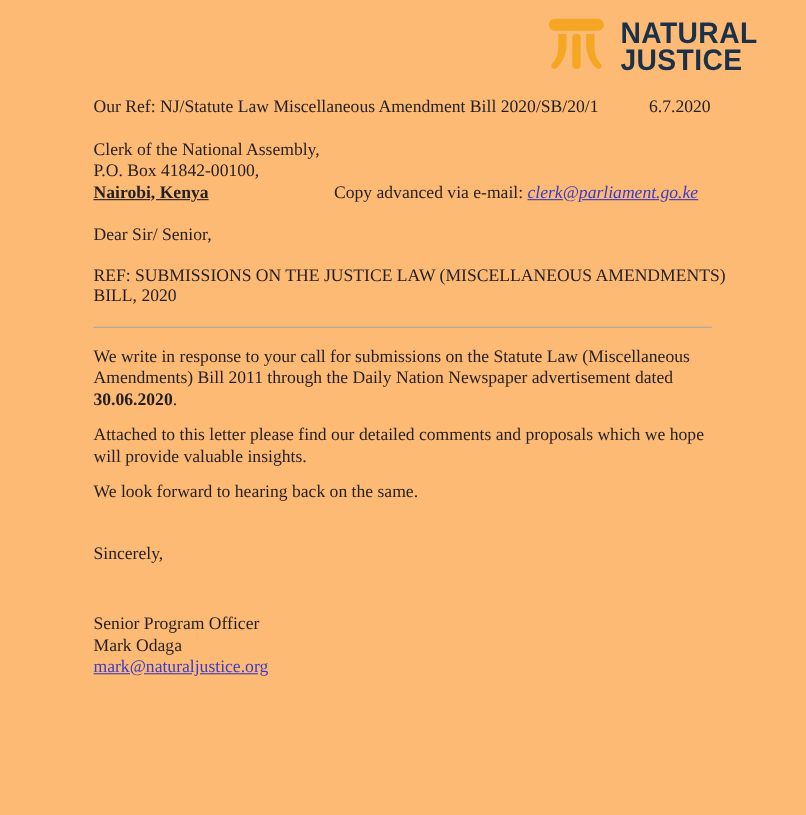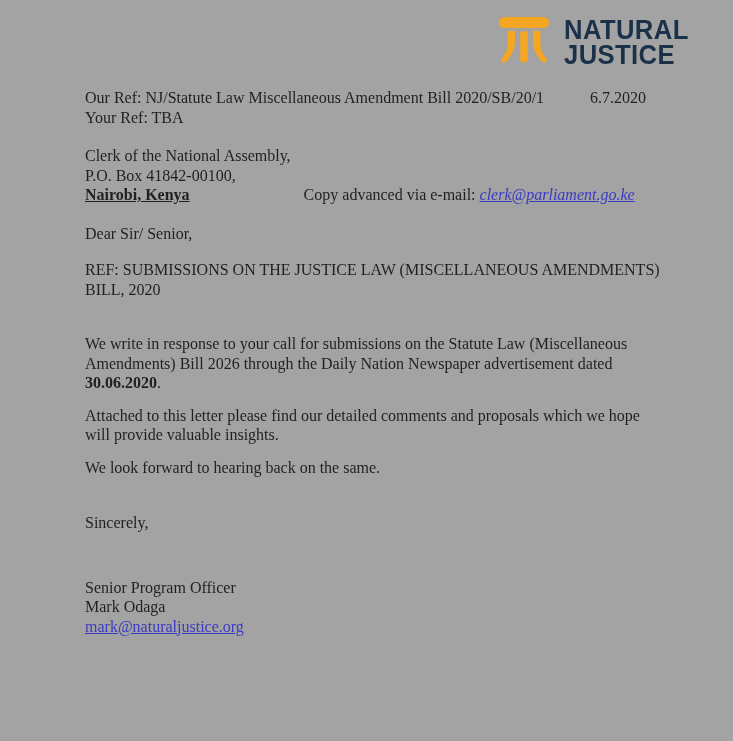--- a/index.html
+++ b/index.html
@@ -14,21 +14,21 @@
     font-family: "Liberation Serif", "DejaVu Serif", serif;
     color: #231f20;
     position: relative;
     overflow: hidden;
   }
 
   .page {
     position: relative;
     width: 733px;
     height: 741px;
-    background: #a3a3a3;
+    background: #fdba74;
   }
 
   
   .letterhead {
     position: absolute;
     top: 14px;
     right: 38px;
     display: flex;
     align-items: center;
     gap: 11px;
@@ -137,21 +137,20 @@
       <span class="wm-line">NATURAL</span>
       <span class="wm-line">JUSTICE</span>
     </div>
   </div>
 
   <div class="letter">
 
     <div class="row-split">
       <div class="ref-block">
         <div class="line">Our Ref: NJ/Statute Law Miscellaneous Amendment Bill 2020/SB/20/1</div>
-        <div class="line">Your Ref: TBA</div>
       </div>
       <div class="date">6.7.2020</div>
     </div>
 
     <div class="gap-lg"></div>
 
     <div class="addr">
       <div class="line">Clerk of the National Assembly,</div>
       <div class="line">P.O. Box 41842-00100,</div>
       <div class="addr-last">
@@ -170,21 +169,21 @@
       <div class="line">REF: SUBMISSIONS ON THE JUSTICE LAW (MISCELLANEOUS AMENDMENTS)</div>
       <div class="line">BILL, 2020</div>
     </div>
 
     <div class="gap-md"></div>
 
     <hr class="rule">
 
     <div class="gap-md"></div>
 
-    <p class="para"><span>We write in response to your call for submissions on the Statute Law (Miscellaneous Amendments) Bill 2026 through the Daily Nation Newspaper advertisement dated </span><span class="bold">30.06.2020</span><span>.</span></p>
+    <p class="para"><span>We write in response to your call for submissions on the Statute Law (Miscellaneous Amendments) Bill 2011 through the Daily Nation Newspaper advertisement dated </span><span class="bold">30.06.2020</span><span>.</span></p>
 
     <div class="gap-sm"></div>
 
     <p class="para">Attached to this letter please find our detailed comments and proposals which we hope will provide valuable insights.</p>
 
     <div class="gap-sm"></div>
 
     <p class="para">We look forward to hearing back on the same.</p>
 
     <div class="gap-xl"></div>

